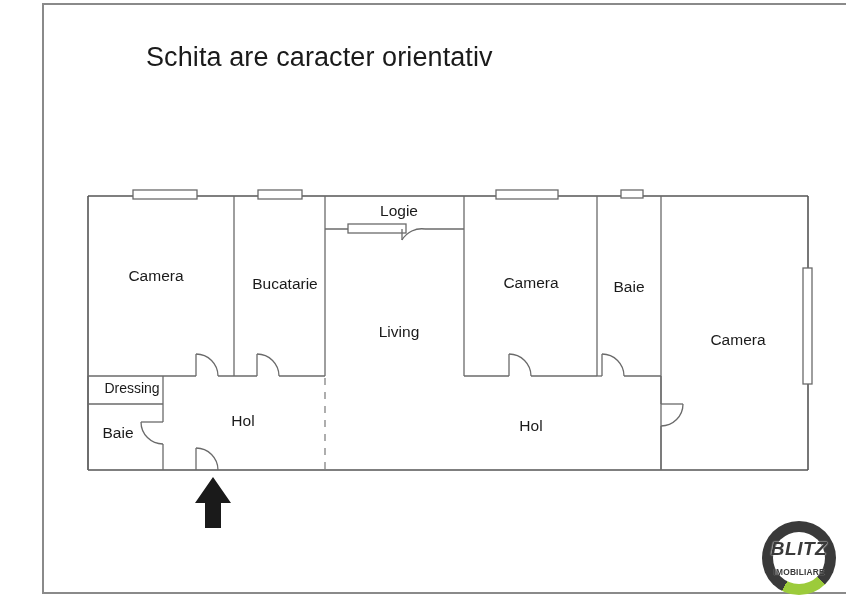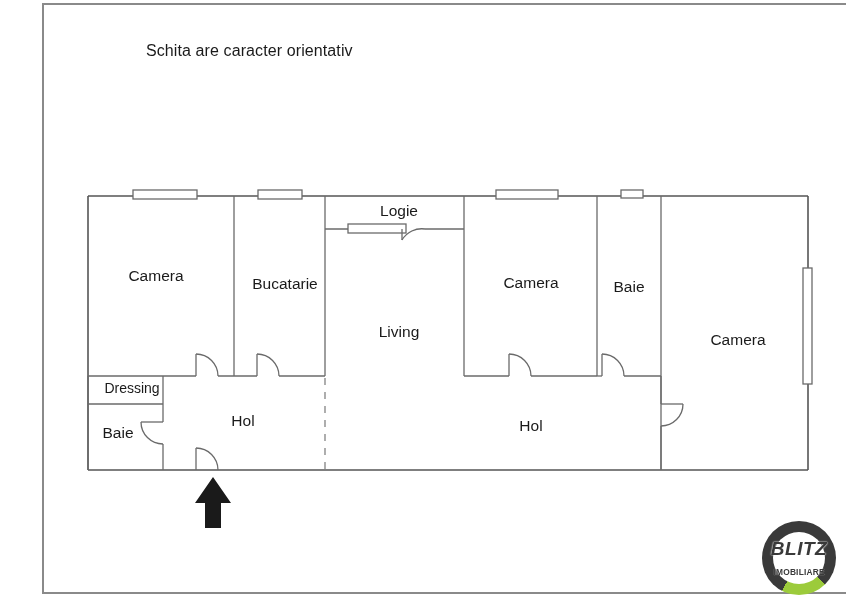--- a/index.html
+++ b/index.html
@@ -40,21 +40,21 @@
     position: absolute;
     left: 42px; top: 3px;
     width: 2px; height: 591px;
     background: #8a8a8a;
   }
 
   .title {
     position: absolute;
     left: 146px;
     top: 42px;
-    font-size: 16px;
+    font-size: 27px;
     color: #1a1a1a;
     letter-spacing: 0.1px;
     white-space: nowrap;
   }
 
   
   #plan {
     position: absolute;
     left: 0; top: 0;
     width: 846px;

